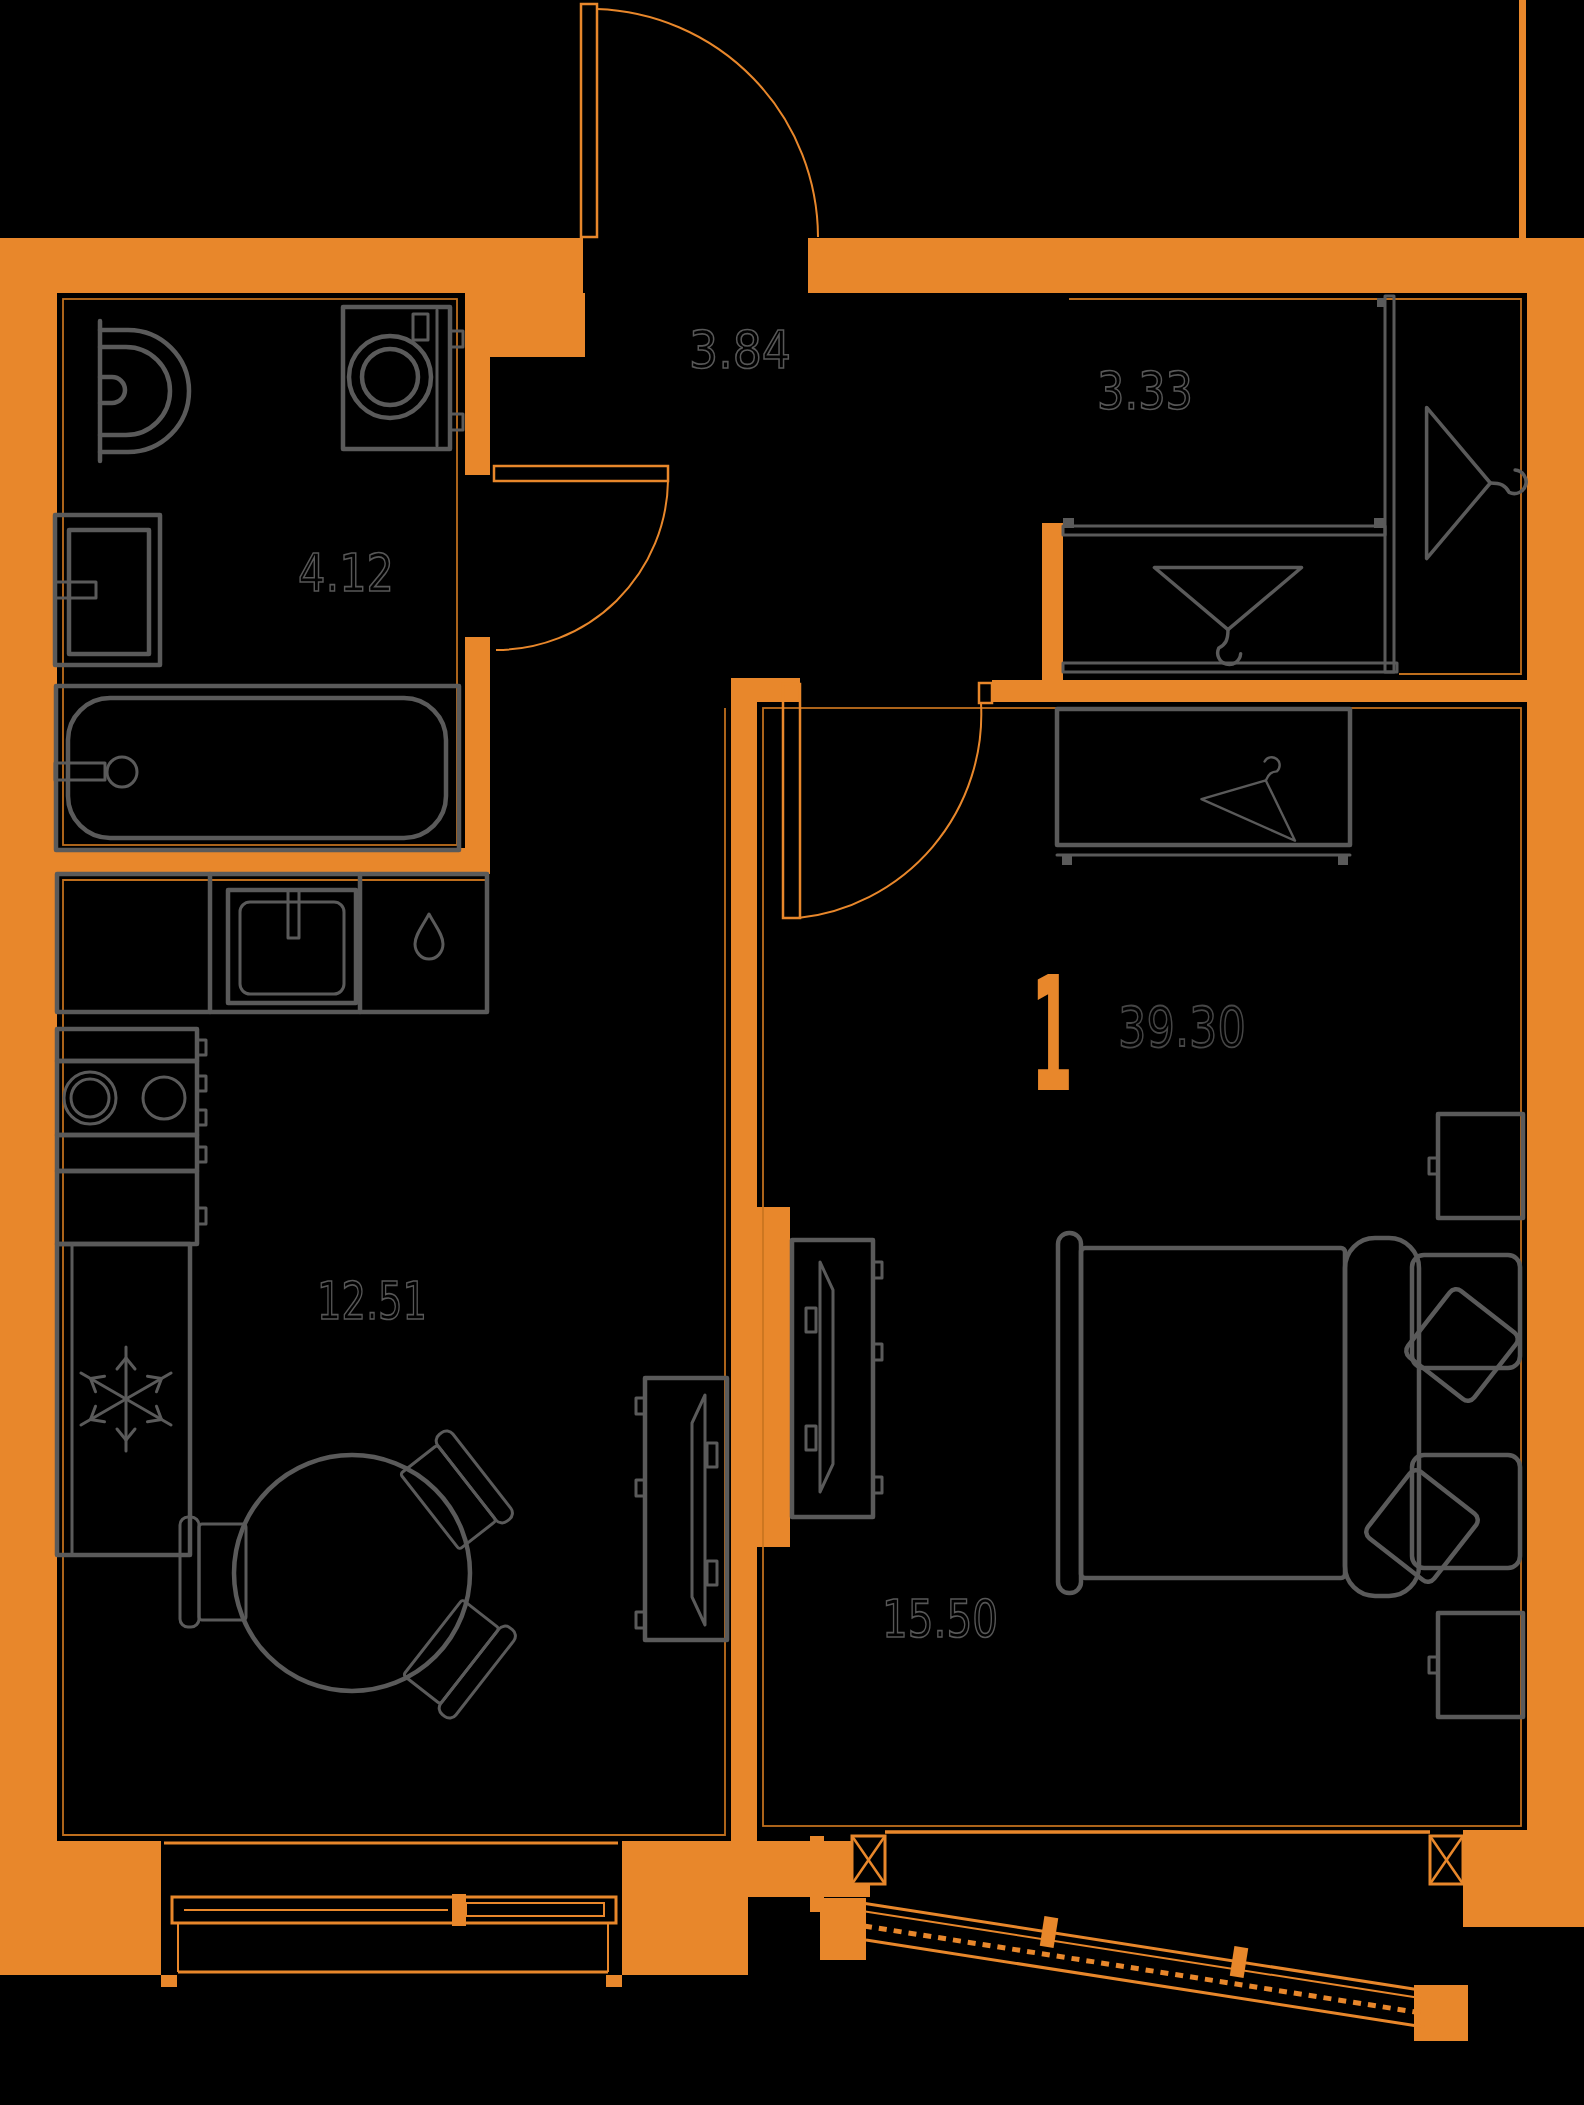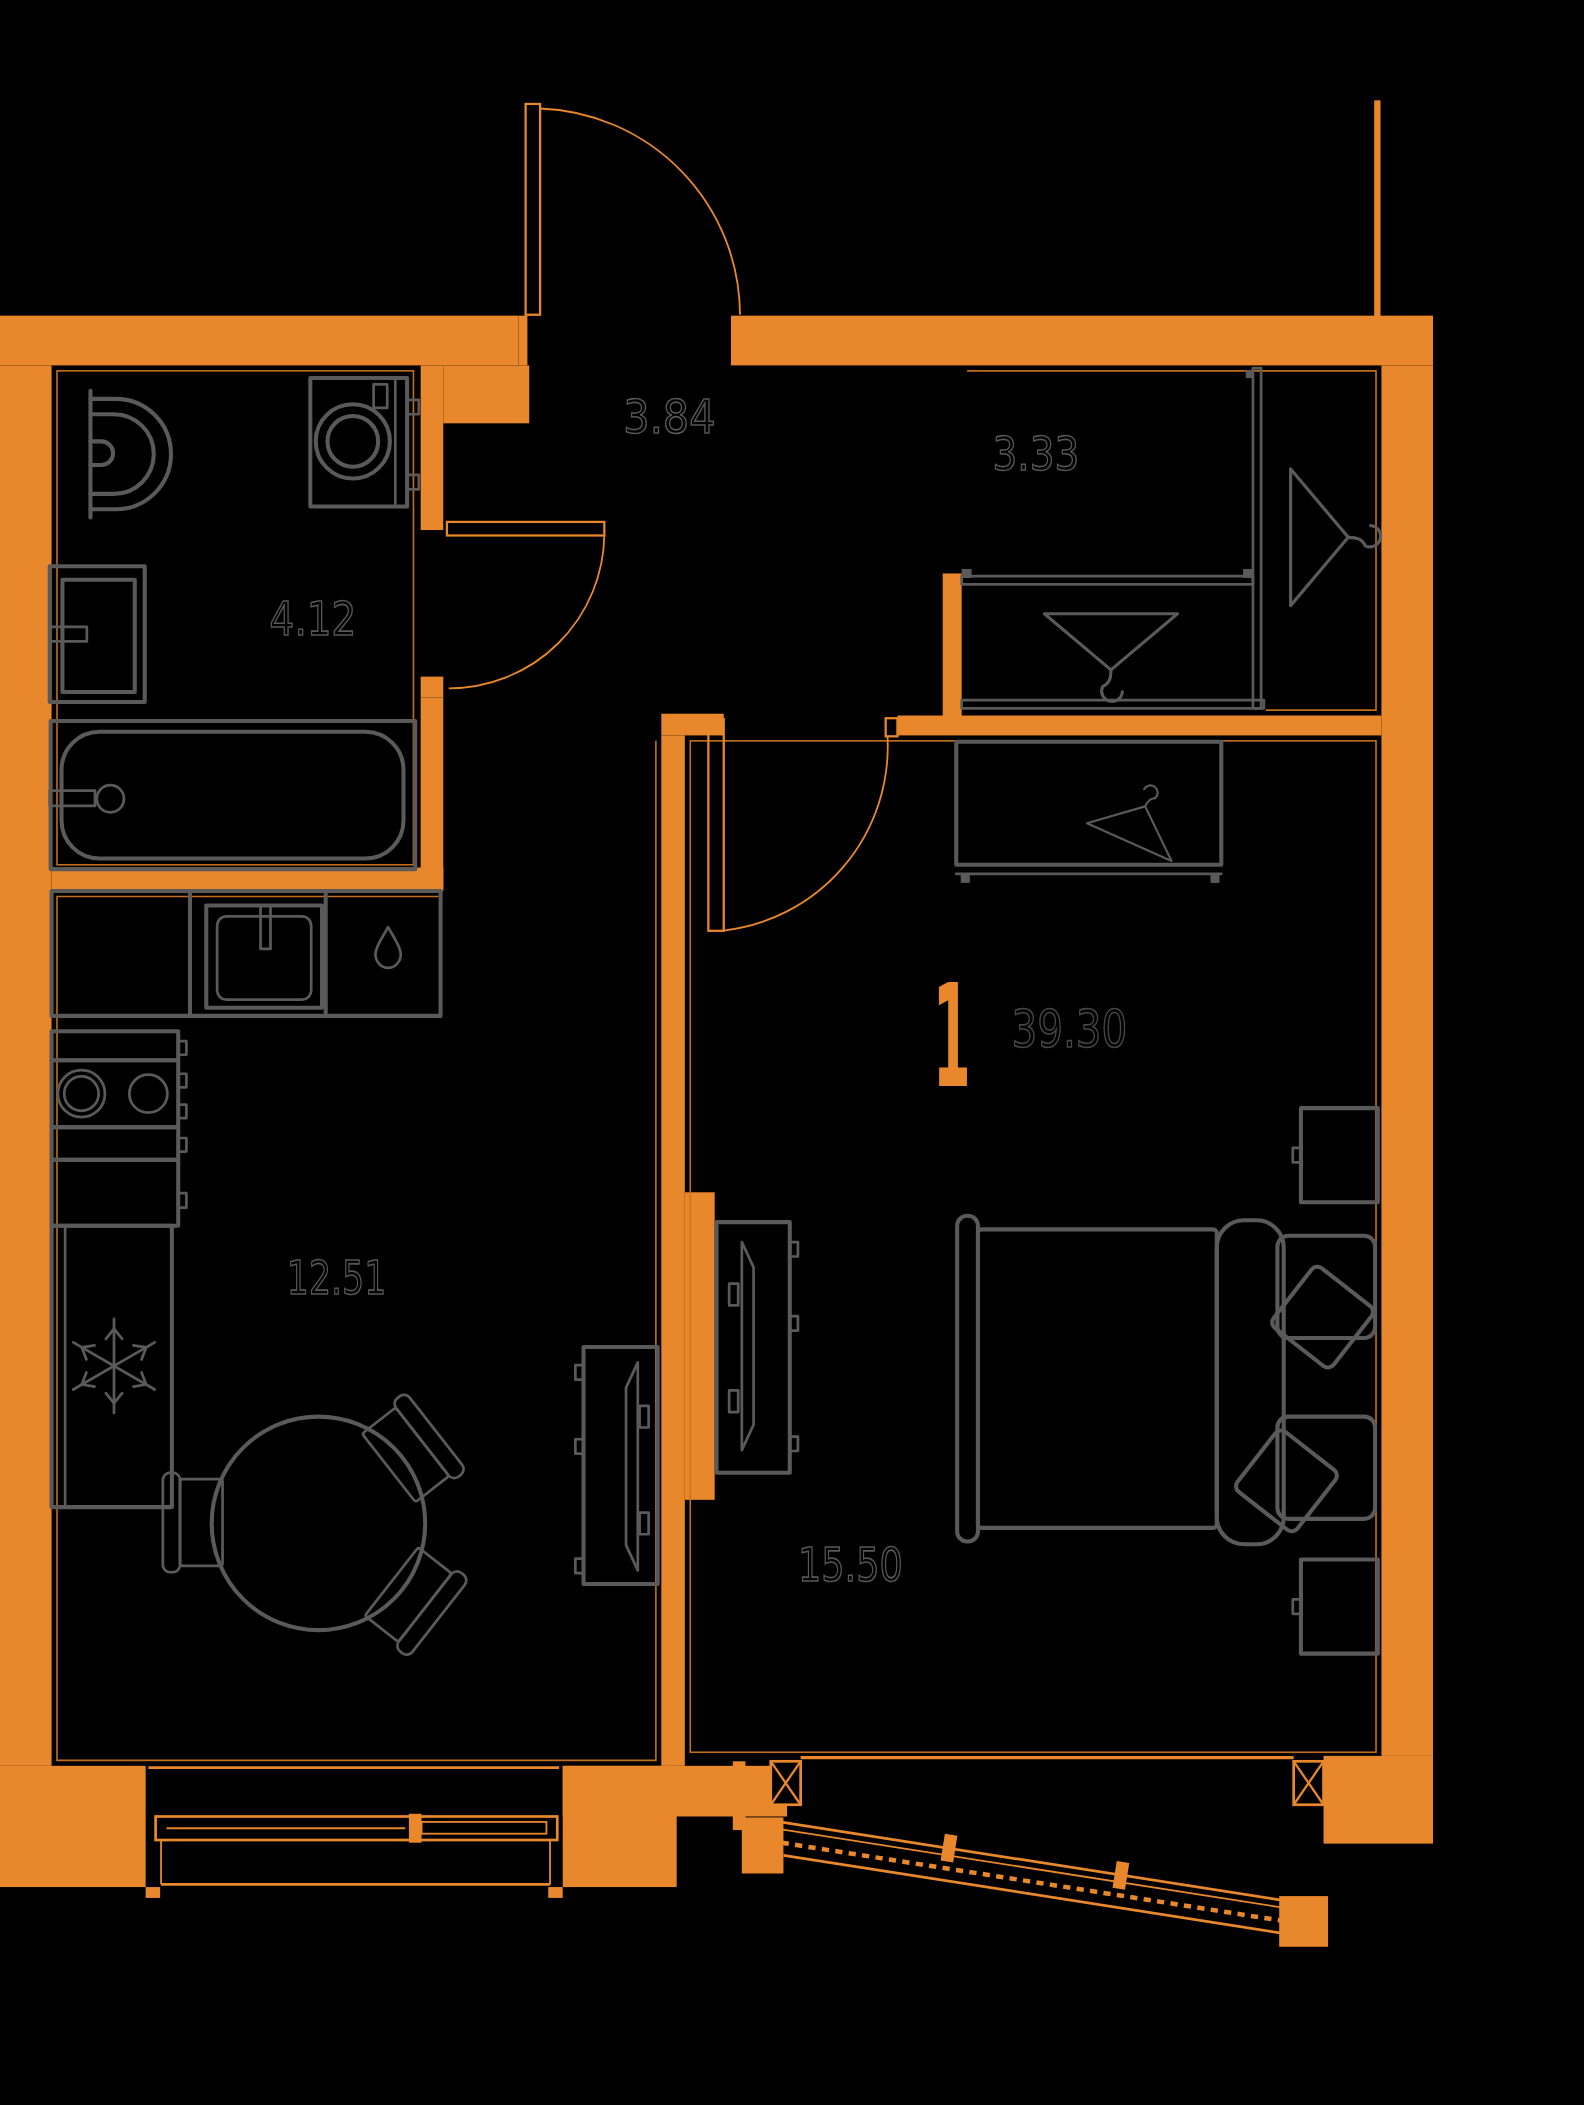--- a/index.html
+++ b/index.html
@@ -4,21 +4,21 @@
 <style>
   :root{
     --c-background:#000;
     --c-walls:#E8872B;
     --c-furniture:#5A5A5A;
     --c-inset:#C8741F;
     --c-labels:#575757;
     --c-total:#464646;
   }
   html,body{margin:0;padding:0;background:var(--c-background);}
-  .stage{position:relative;width:1433px;height:2105px;background:var(--c-background);overflow:hidden;
+  .stage{position:relative;width:1584px;height:2105px;background:var(--c-background);overflow:hidden;
          font-family:"DejaVu Sans",sans-serif;}
   svg{display:block;width:100%;height:100%;}
   .wall{fill:var(--c-walls);stroke:none;}
   .wline{stroke:var(--c-walls);fill:none;}
   .wbox{stroke:var(--c-walls);fill:var(--c-background);}
   .inset{stroke:var(--c-inset);stroke-width:1.8;fill:none;opacity:.95;}
   .furn{stroke:var(--c-furniture);fill:none;stroke-width:4.5;stroke-linejoin:round;stroke-linecap:round;}
   .furn3{stroke:var(--c-furniture);fill:none;stroke-width:3;stroke-linejoin:round;stroke-linecap:round;}
   .ffill{fill:var(--c-furniture);stroke:none;}
   .room-label{font-size:52px;fill:none;stroke:var(--c-labels);stroke-width:1.7px;}

